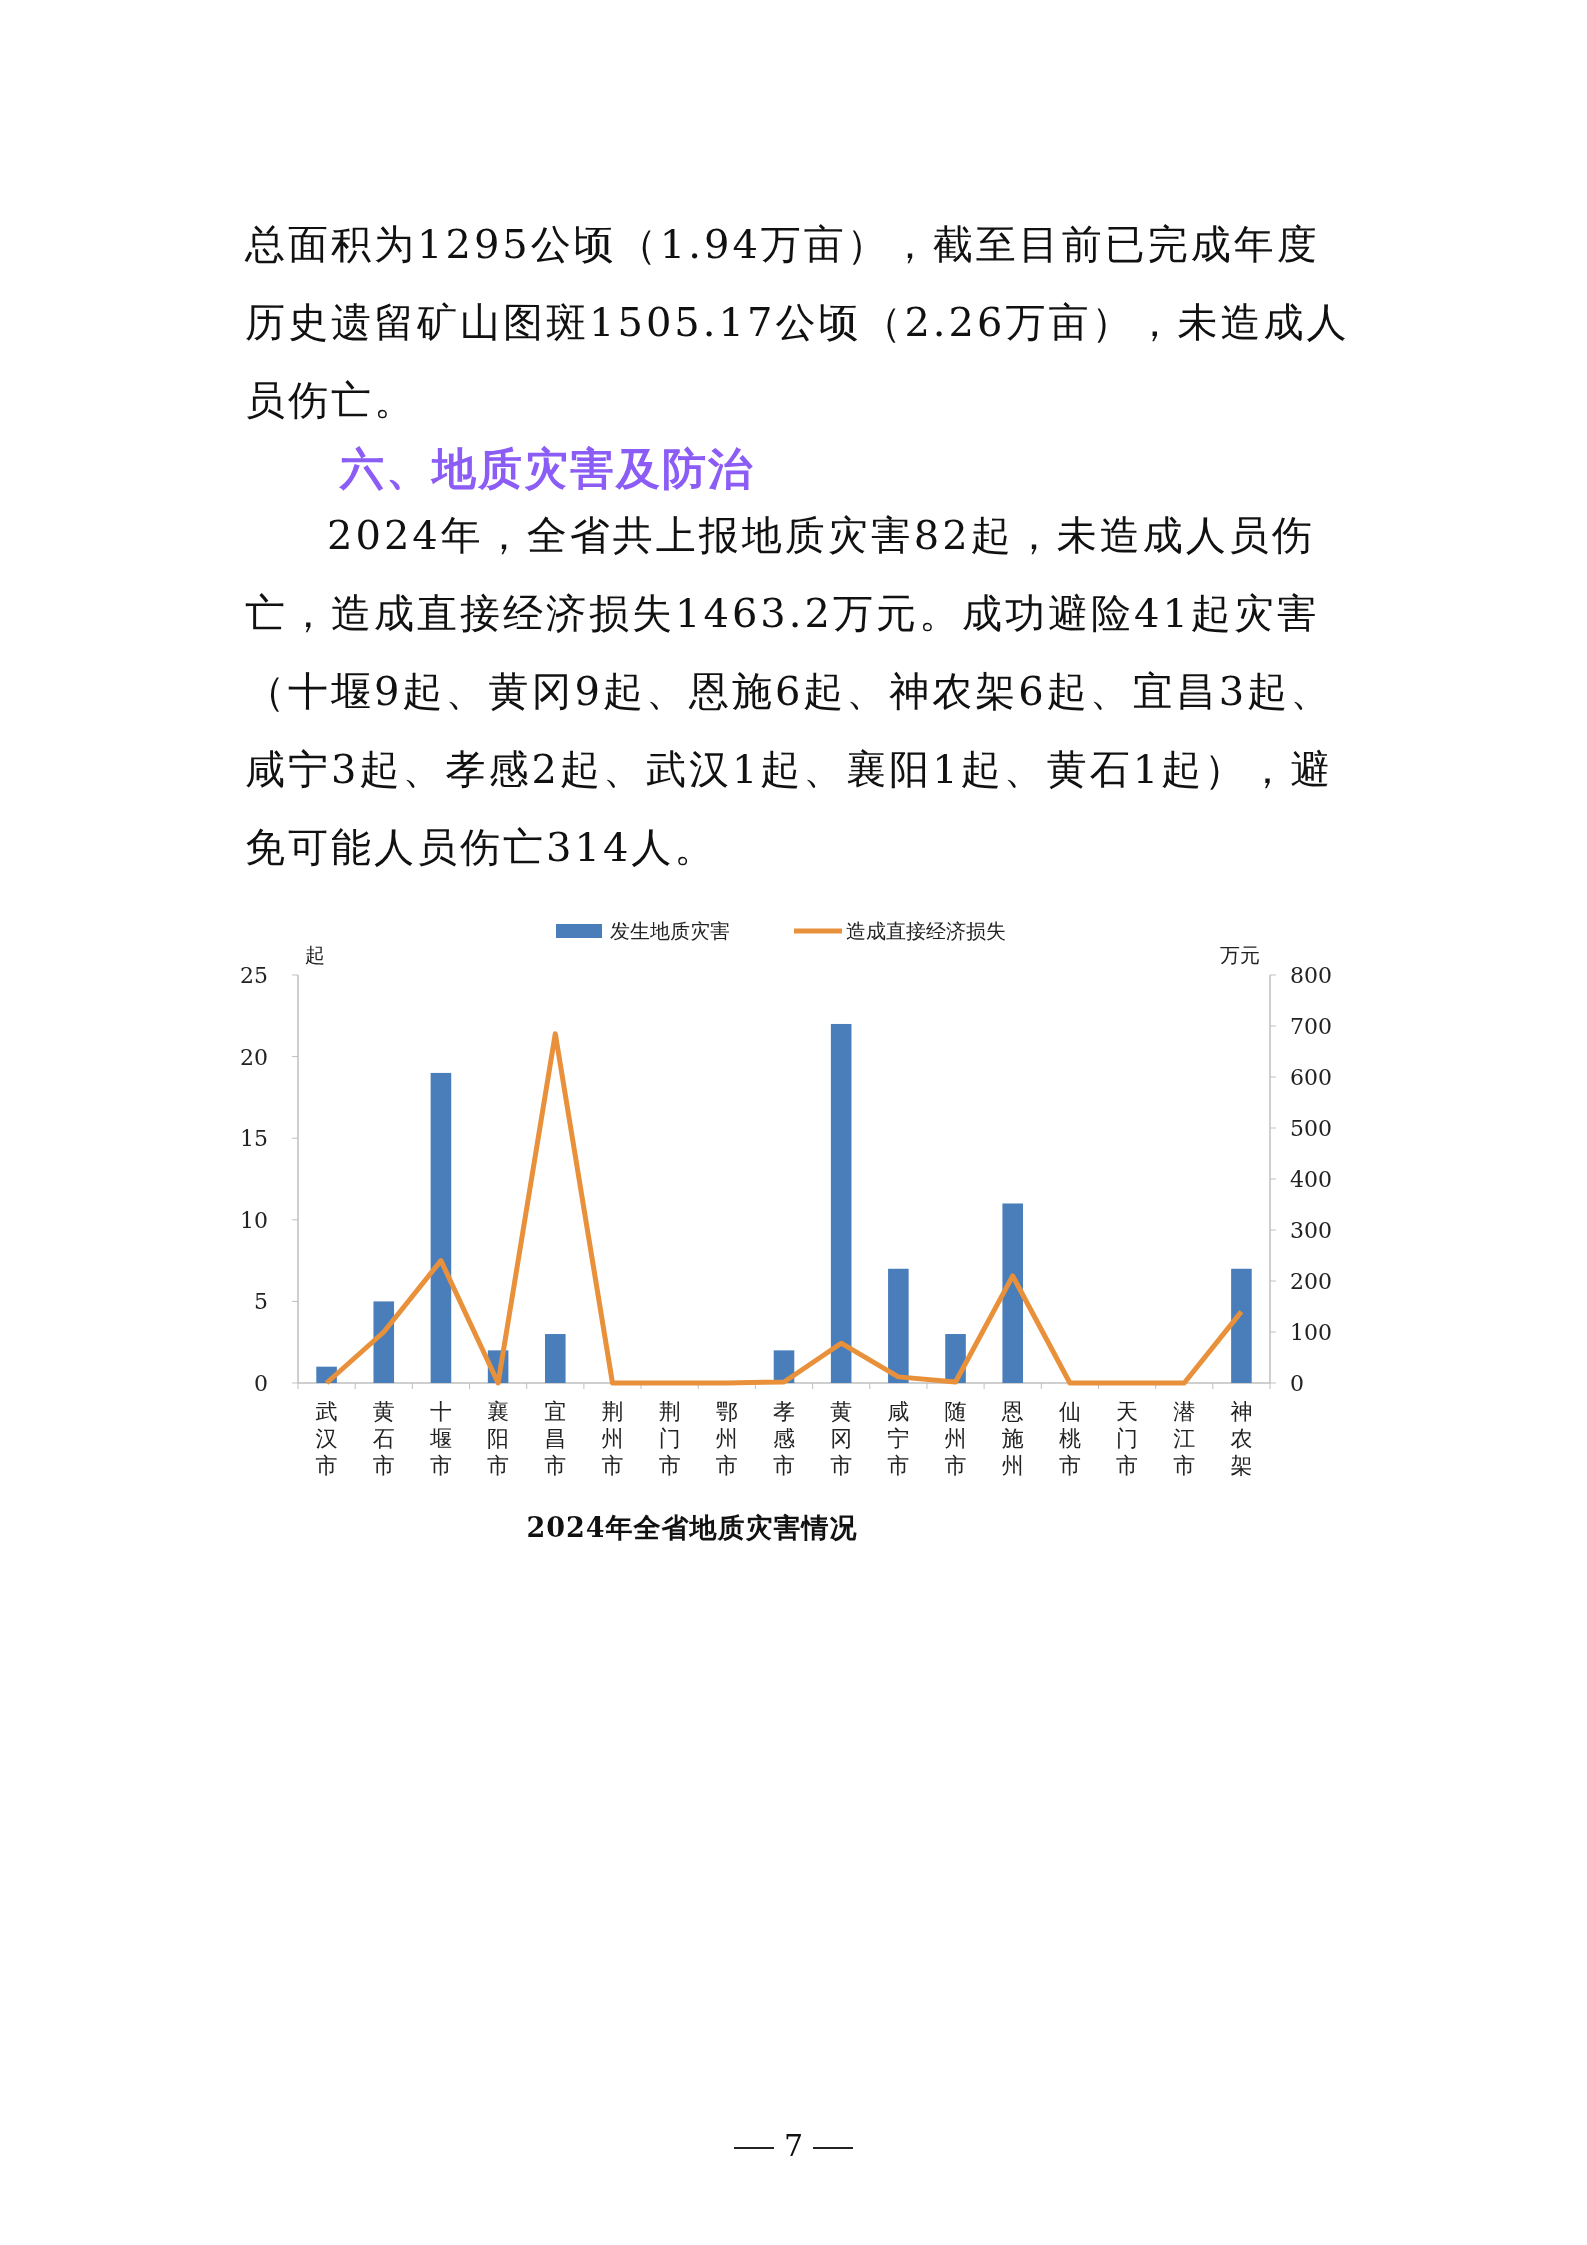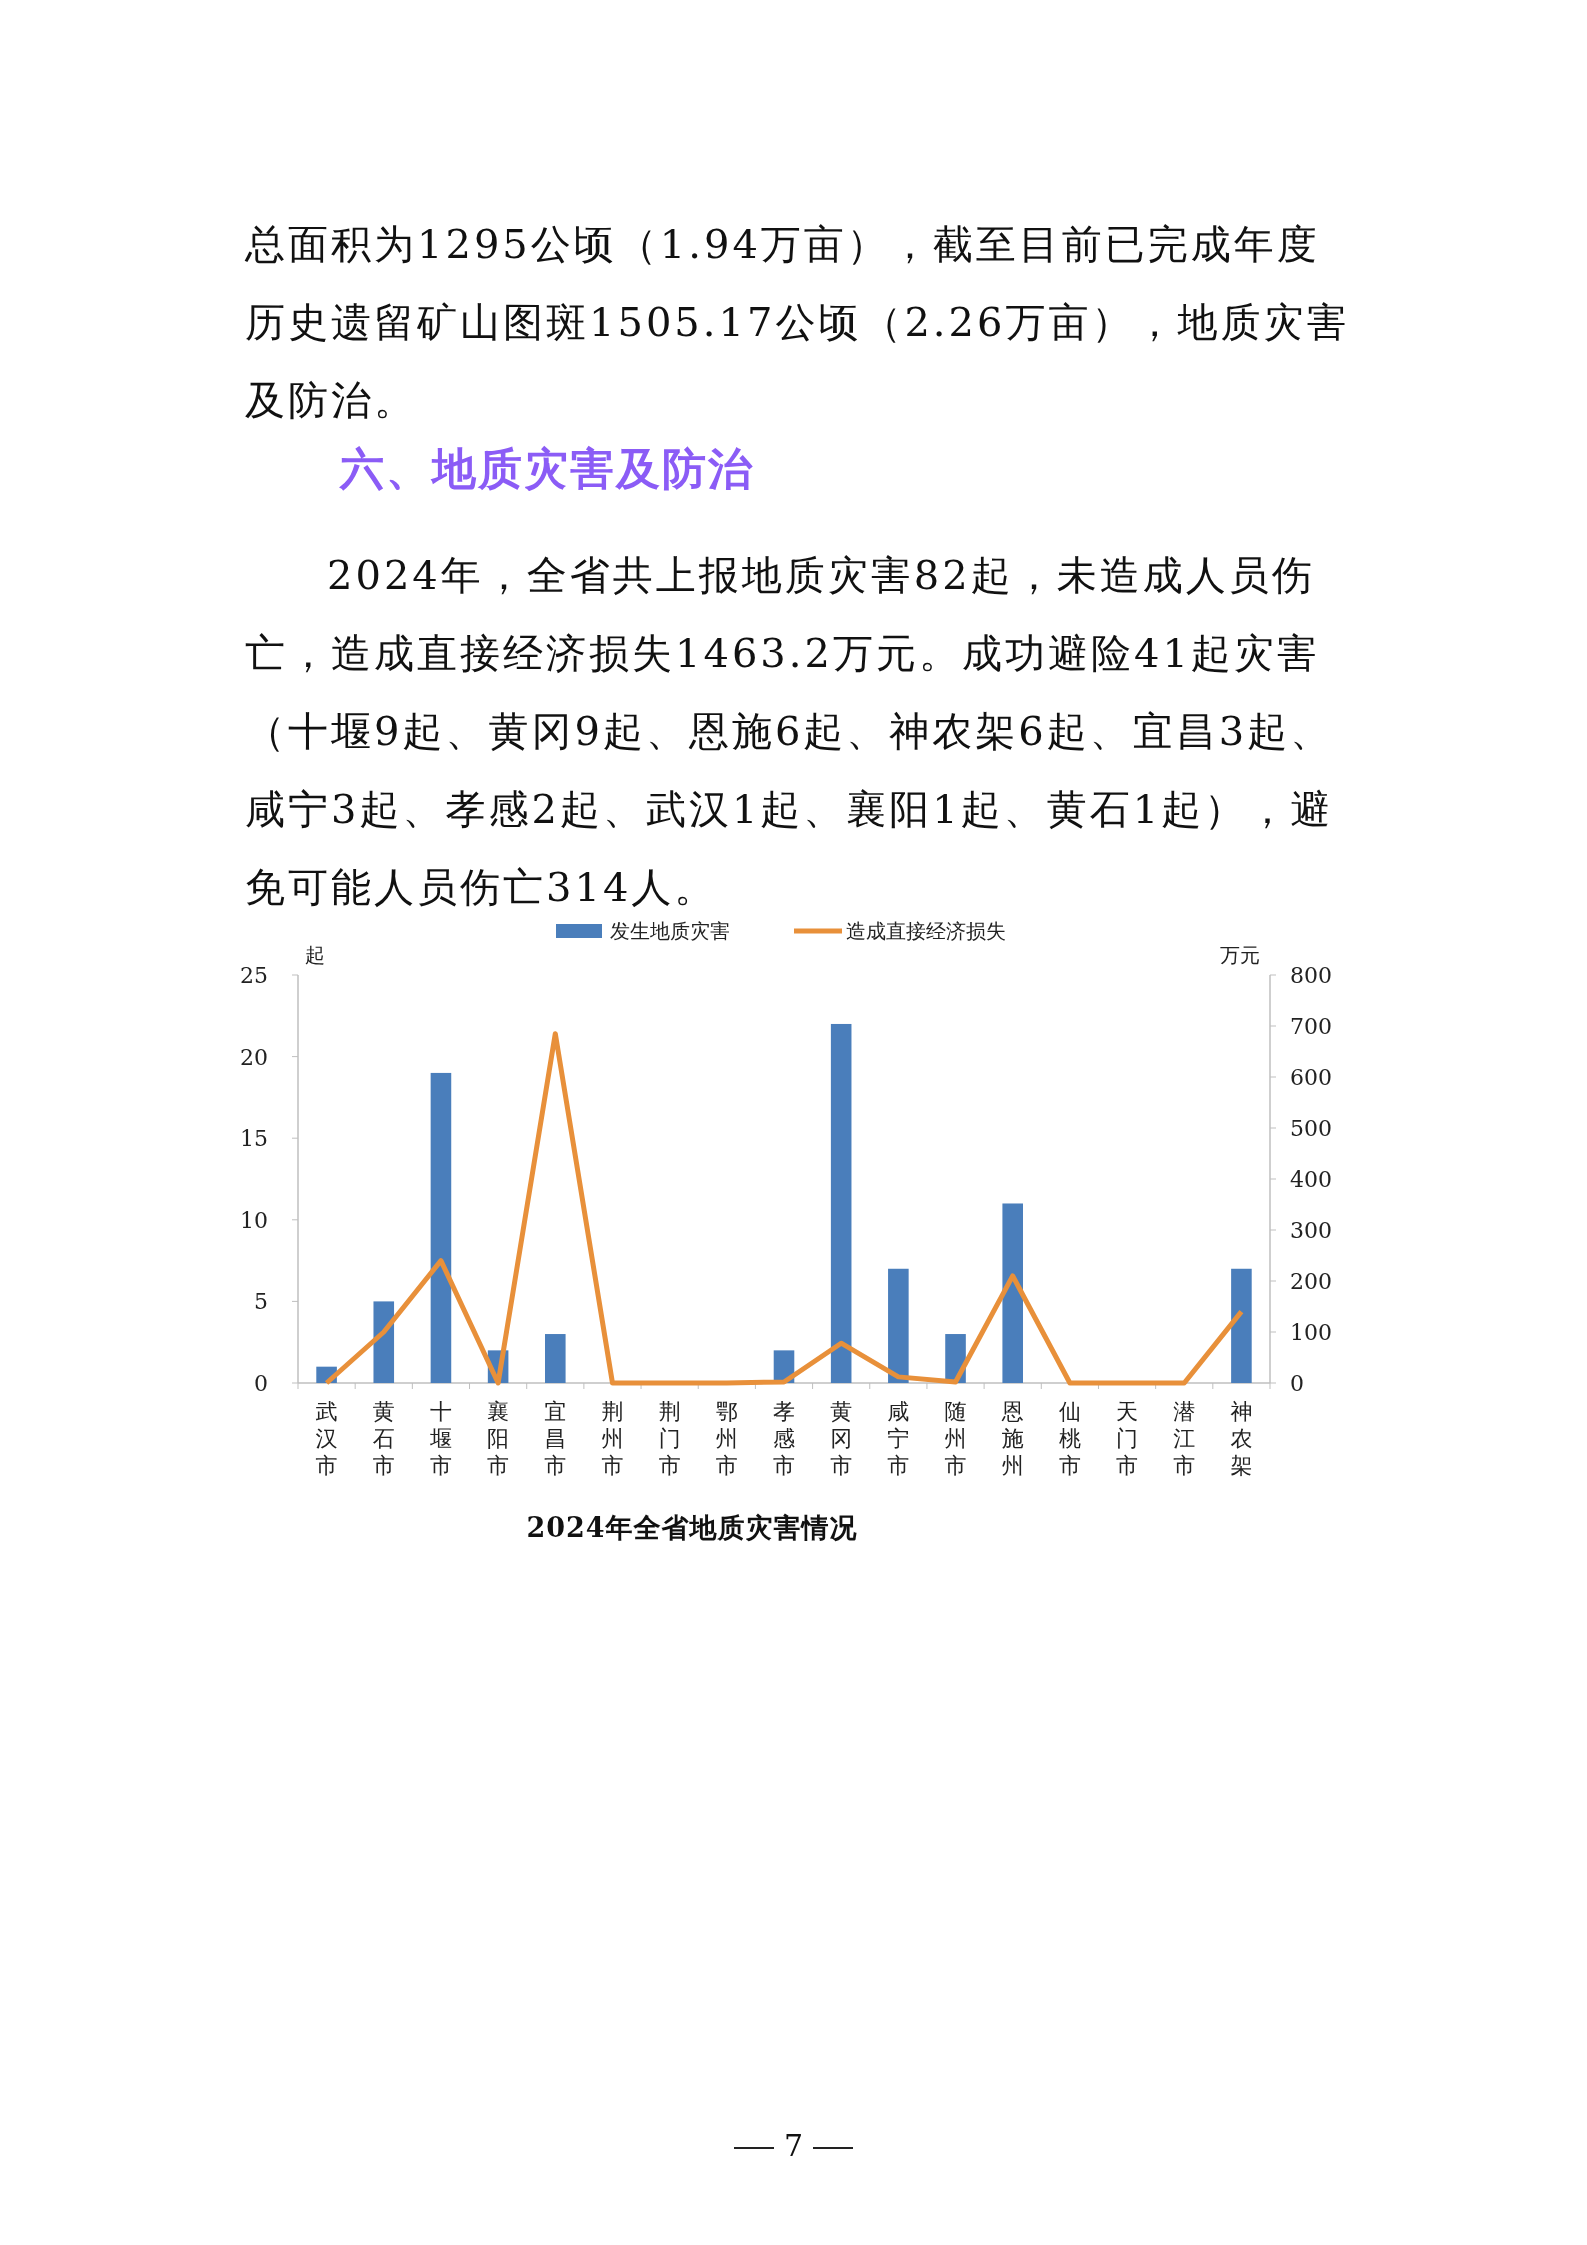--- a/index.html
+++ b/index.html
@@ -1,29 +1,29 @@
 <!DOCTYPE html>
 <html><head>
 <meta charset="utf-8">
 <style>
   html,body{margin:0;padding:0;background:#fff;}
   body{width:1587px;height:2245px;position:relative;overflow:hidden;font-family:"DejaVu Serif","Liberation Serif",serif;color:#111;}
   .para{position:absolute;left:245px;width:1110px;font-size:40px;line-height:78px;letter-spacing:3px;}
   .p1{top:205px;}
   .heading{position:absolute;left:340px;top:440px;font-family:"DejaVu Sans","Liberation Sans",sans-serif;font-weight:bold;font-size:44px;color:#8b5cf6;letter-spacing:2px;}
-  .p2{top:536px;text-indent:82px;}
+  .p2{top:496px;text-indent:82px;}
   #chart{position:absolute;left:230px;top:890px;}
   .caption{position:absolute;left:0;width:1384px;top:1510px;text-align:center;font-size:27px;font-weight:bold;letter-spacing:1px;}
   .pagenum{position:absolute;left:0;width:1587px;top:2128px;text-align:center;font-size:30px;}
   .pagenum .dash{display:inline-block;width:40px;border-top:2px solid #222;vertical-align:middle;margin:0 10px;}
 </style>
 </head>
 <body>
 
-<div class="para p1">总面积为1295公顷（1.94万亩），截至目前已完成年度历史遗留矿山图斑1505.17公顷（2.26万亩），地质灾害及防治。</div>
+<div class="para p1">总面积为1295公顷（1.94万亩），截至目前已完成年度历史遗留矿山图斑1505.17公顷（2.26万亩），未造成人员伤亡。</div>
 <div class="heading">六、地质灾害及防治</div>
 <div class="para p2">2024年，全省共上报地质灾害82起，未造成人员伤亡，造成直接经济损失1463.2万元。成功避险41起灾害（十堰9起、黄冈9起、恩施6起、神农架6起、宜昌3起、咸宁3起、孝感2起、武汉1起、襄阳1起、黄石1起），避免可能人员伤亡314人。</div>
 
 <svg id="chart" width="1130" height="610" xmlns="http://www.w3.org/2000/svg">
     <rect x="326" y="34" width="46" height="14" fill="#4A7EBB"></rect>
     <text x="380" y="48" font-size="20" font-family="&quot;DejaVu Serif&quot;,&quot;Liberation Serif&quot;,serif" fill="#222">发生地质灾害</text>
     <line x1="564" y1="41" x2="612" y2="41" stroke="#E8903A" stroke-width="5"></line>
     <text x="616" y="48" font-size="20" font-family="&quot;DejaVu Serif&quot;,&quot;Liberation Serif&quot;,serif" fill="#222">造成直接经济损失</text>
     <text x="75" y="72" font-size="20" font-family="&quot;DejaVu Serif&quot;,&quot;Liberation Serif&quot;,serif" fill="#222">起</text>
     <text x="990" y="72" font-size="20" font-family="&quot;DejaVu Serif&quot;,&quot;Liberation Serif&quot;,serif" fill="#222">万元</text>

